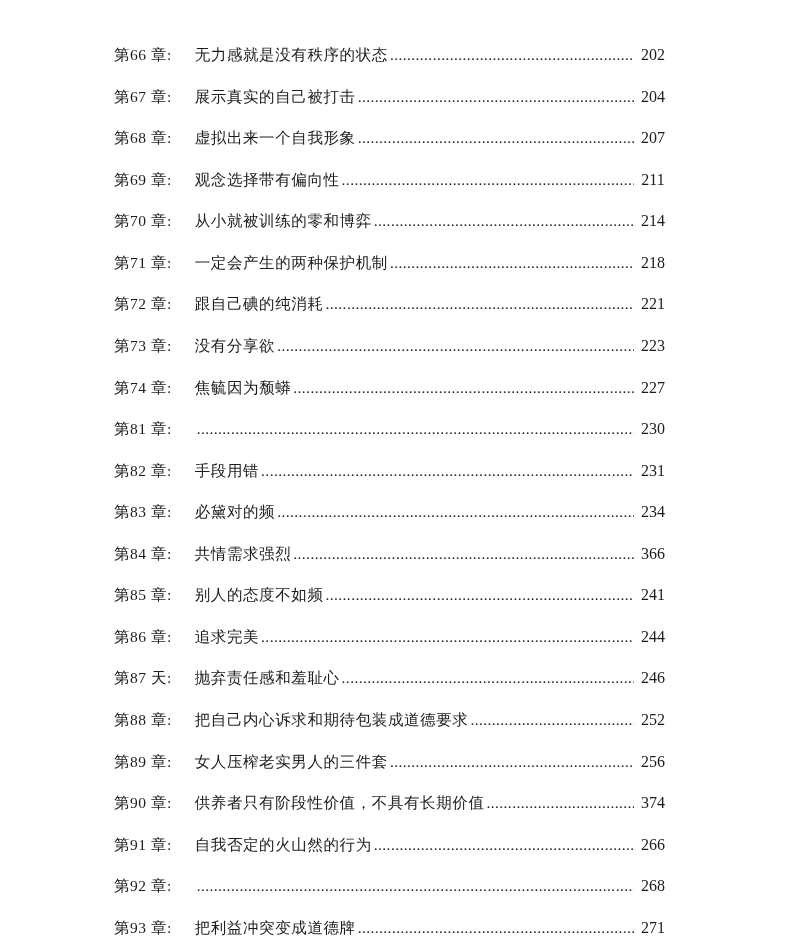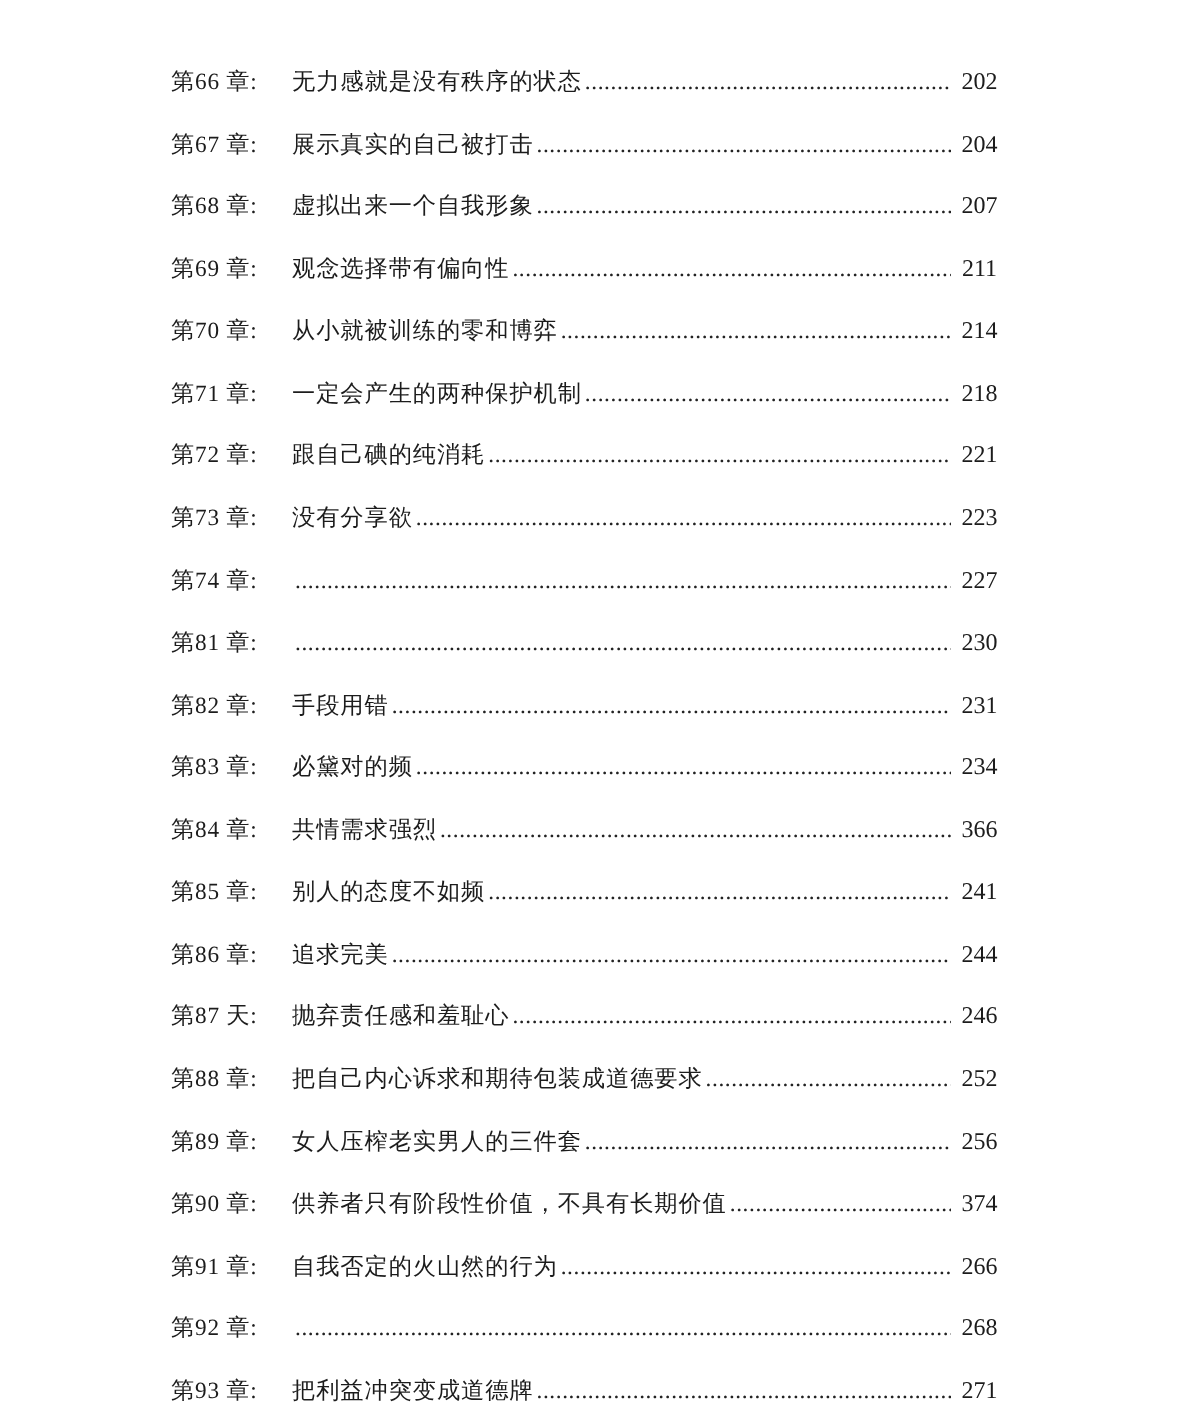--- a/index.html
+++ b/index.html
@@ -104,20 +104,21 @@
       <span class="page-num">221</span>
     </div>
     <div class="toc-row">
       <span class="chapter">第73 章:</span>
       <span class="title"><span class="seg">没有分享欲</span></span>
       <span class="dots">............................................................................................................................................................................................................................................................................................................</span>
       <span class="page-num">223</span>
     </div>
     <div class="toc-row">
       <span class="chapter">第74 章:</span>
+      <span class="title"><span class="seg-bold">焦毓因为颓蟒</span></span>
       <span class="dots">............................................................................................................................................................................................................................................................................................................</span>
       <span class="page-num">227</span>
     </div>
     <div class="toc-row">
       <span class="chapter">第81 章:</span>
       <span class="dots">............................................................................................................................................................................................................................................................................................................</span>
       <span class="page-num">230</span>
     </div>
     <div class="toc-row">
       <span class="chapter">第82 章:</span>

